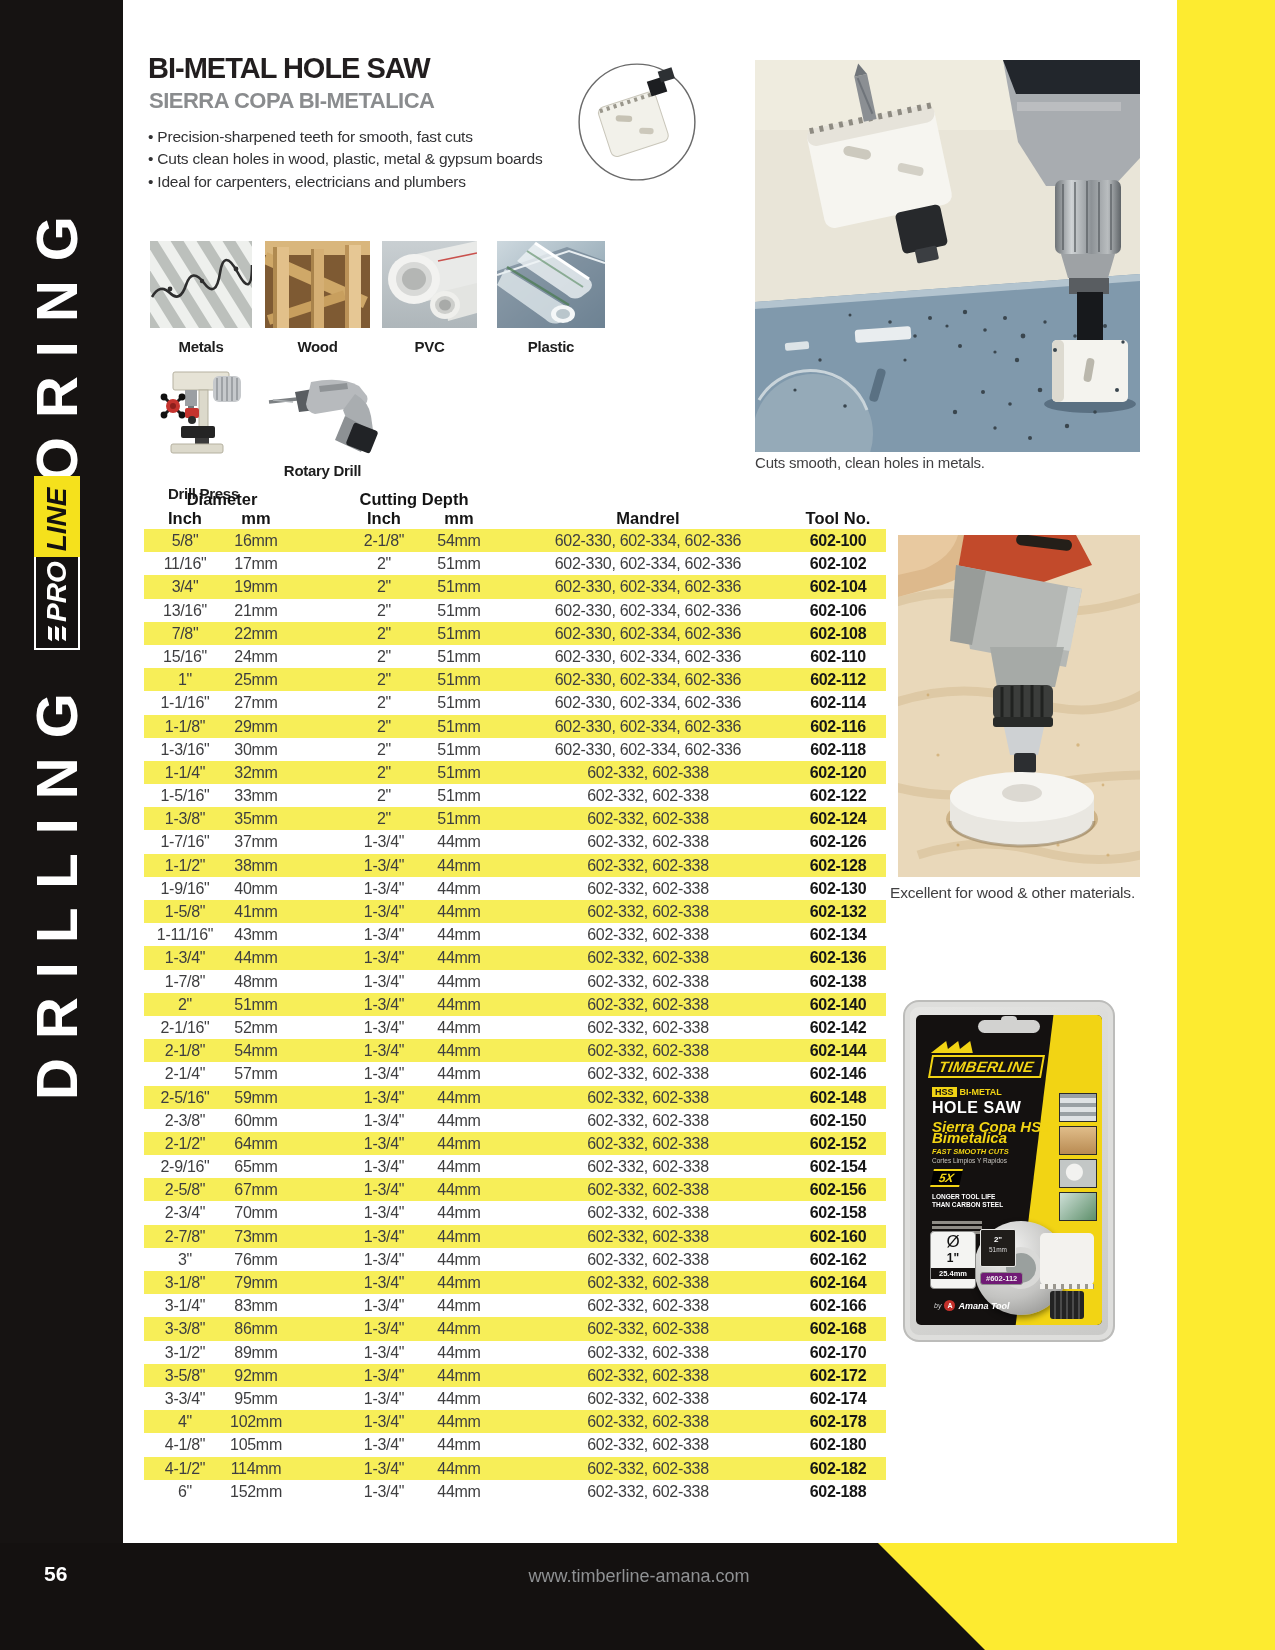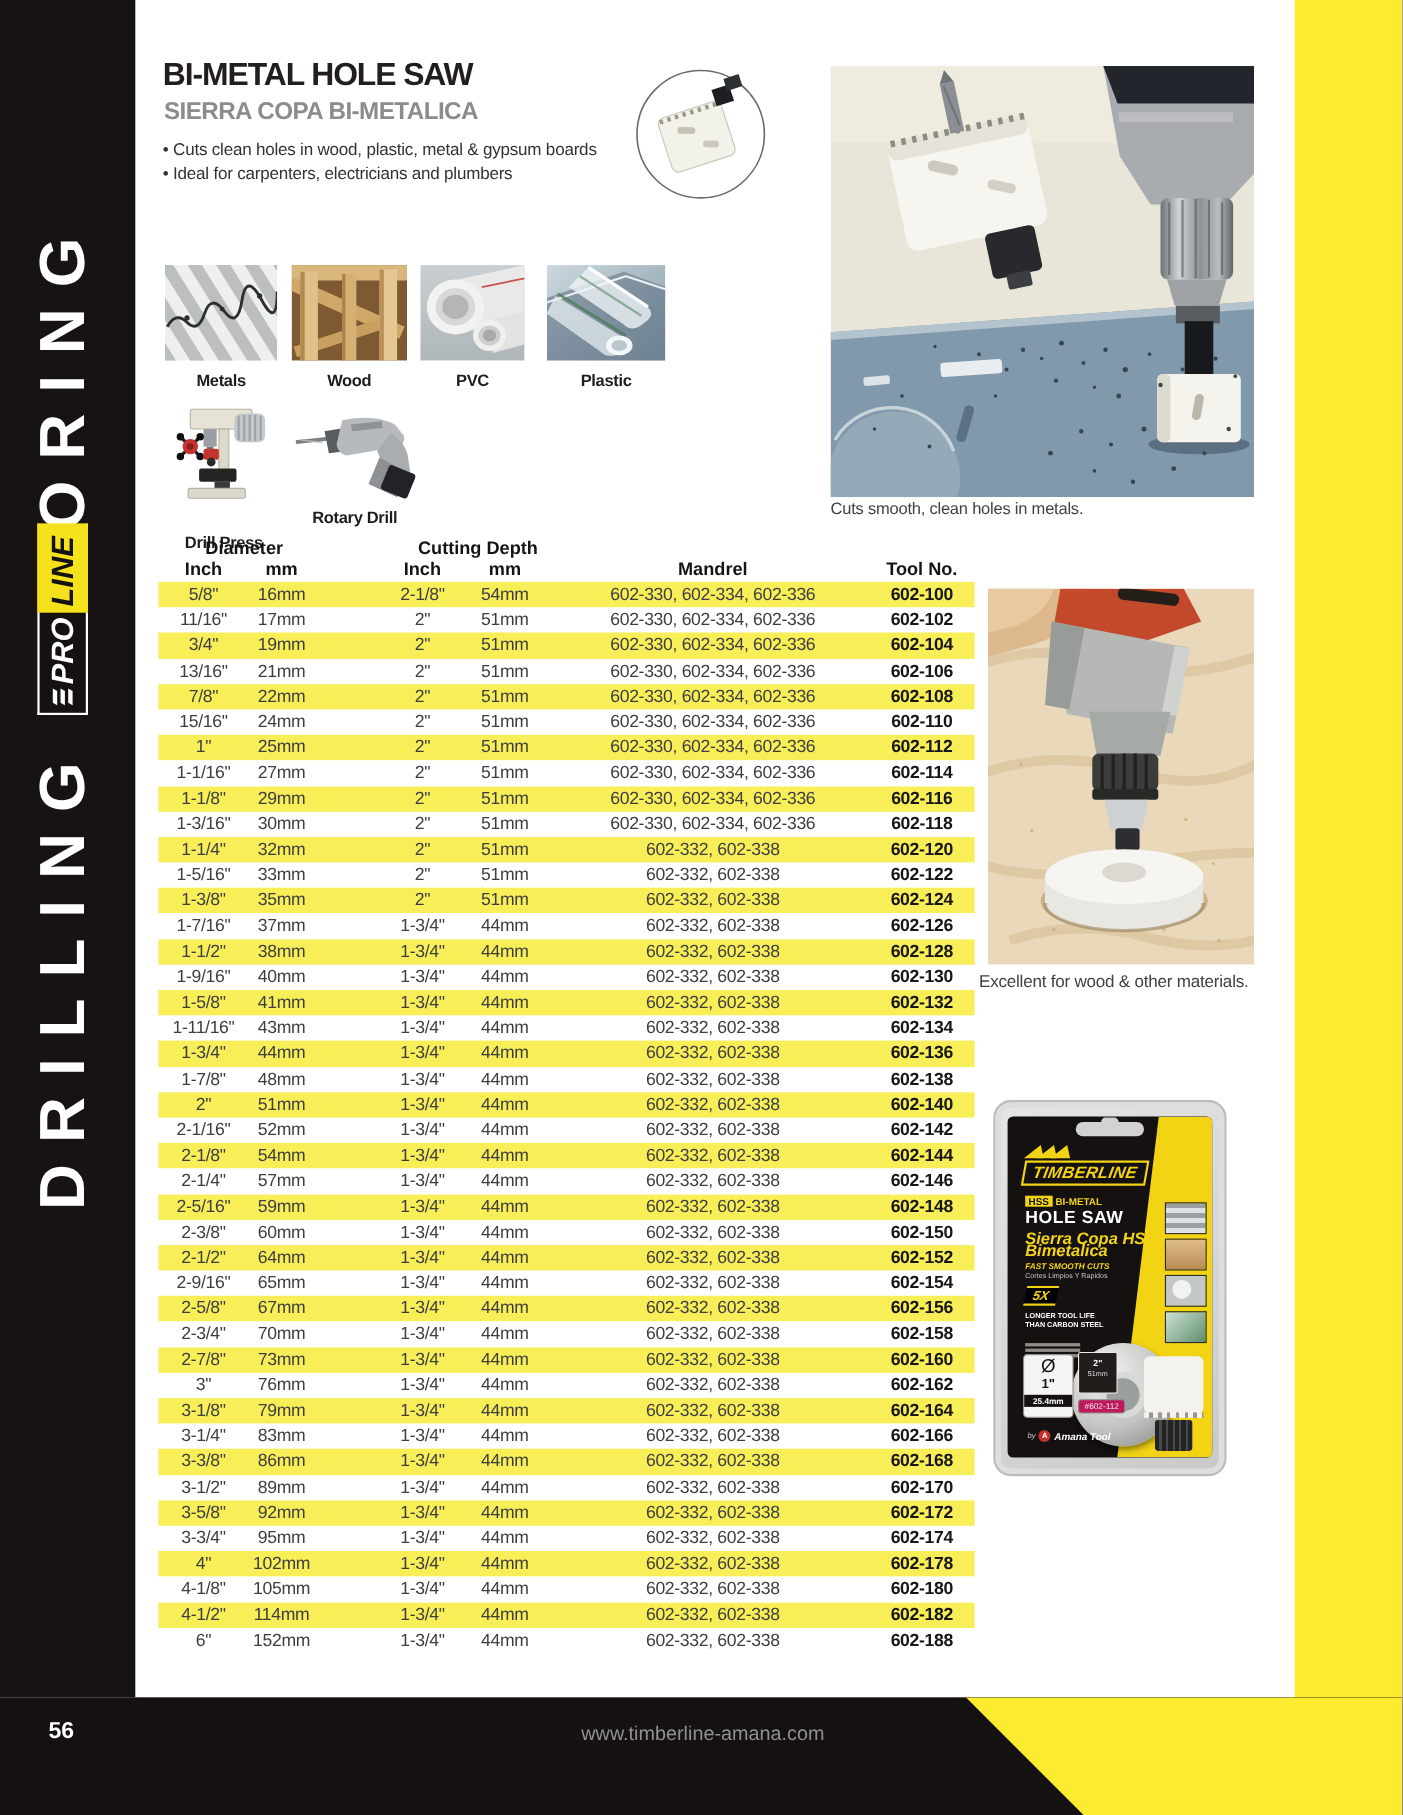--- a/index.html
+++ b/index.html
@@ -36,21 +36,21 @@
   .tile-label{position:absolute;font-size:15px;font-weight:800;color:#1d1d1d;text-align:center;letter-spacing:-0.3px;}
   
   .photo{position:absolute;overflow:hidden;}
   .caption{position:absolute;font-size:15px;color:#414042;letter-spacing:-0.2px;white-space:nowrap;}
   
   .tablewrap{position:absolute;left:144px;top:490px;width:742px;}
   .thead-group,.thead-cols{display:flex;font-weight:700;color:#141414;}
   .thead-group{height:18px;line-height:18px;font-size:16.5px;}
   .thead-cols{height:21px;line-height:20px;font-size:16.5px;}
   .hg1{width:142px;text-align:center;padding-left:14px;box-sizing:border-box;}
-  .hg2{width:150px;margin-left:53px;text-align:right;}
+  .hg2{width:150px;margin-left:53px;text-align:center;}
   .hc1{width:82px;text-align:center;}
   .hc2{width:60px;text-align:center;}
   .hc3{width:90px;margin-left:53px;text-align:center;}
   .hc4{width:60px;text-align:center;}
   .hc5{width:276px;margin-left:21px;text-align:center;}
   .hc6{width:96px;margin-left:4px;text-align:center;}
   .tbody{margin-top:0;}
   .trow{display:flex;height:23.2px;line-height:23.5px;font-size:16px;color:#3e3e40;letter-spacing:-0.3px;}
   .trow.alt{background:#f7ee58;}
   .tc{text-align:center;}
@@ -107,22 +107,22 @@
   .pt-glass{background:linear-gradient(135deg,#cfe0d8,#5d8f6a);}
   .pkg-dia{position:absolute;left:14px;bottom:36px;width:46px;height:58px;background:#f4f4f2;
        border-radius:4px;border:1px solid #8e8e8c;box-sizing:border-box;text-align:center;overflow:hidden;}
   .pkg-dia .sym{font-size:17px;line-height:20px;color:#111;}
   .pkg-dia .inch{font-size:12px;font-weight:800;color:#111;line-height:13px;}
   .pkg-dia .mm{margin-top:3px;background:#141110;color:#fff;font-weight:700;font-size:7.5px;line-height:11px;}
   .pkg-depth{position:absolute;left:64px;bottom:58px;width:34px;height:36px;border:1px solid #e8e8e6;
        border-radius:2px;background:#201d1a;color:#fff;text-align:center;}
   .pkg-depth .d1{font-size:8px;font-weight:800;line-height:12px;margin-top:4px;}
   .pkg-depth .d2{font-size:6.5px;line-height:8px;color:#ddd;}
-  .pkg-part{position:absolute;left:64px;bottom:40px;background:#be185d;border:1px solid #8e8e8c;border-radius:3px;
-       color:#efefef;font-size:7.5px;font-weight:400;padding:1px 5px;}
+  .pkg-part{position:absolute;left:64px;bottom:40px;background:#701a75;border:1px solid #8e8e8c;border-radius:3px;
+       color:#efefef;font-size:7.5px;font-weight:700;padding:1px 5px;}
   .pkg-by{position:absolute;left:18px;bottom:14px;display:flex;align-items:center;color:#ffffff;}
   .pkg-by .by{font-size:7px;font-style:italic;color:#cfcfcf;margin-right:3px;}
   .pkg-by .dot{width:11px;height:11px;border-radius:50%;background:#c2302a;color:#fff;font-size:7px;font-weight:900;
        text-align:center;line-height:11px;margin-right:3px;}
   .pkg-by .maker{font-size:9px;font-weight:800;font-style:italic;}
 </style>
 </head>
 <body>
 
 <div class="page">
@@ -139,20 +139,21 @@
           <span>PRO</span>
         </span>
       <span class="pl-line">LINE</span>
     </div>
   </div>
   <div class="stripe-right"></div>
 
   <div class="title">BI-METAL HOLE SAW</div>
   <div class="subtitle">SIERRA COPA BI-METALICA</div>
   <div class="bullets">
+    <div>• Precision-sharpened teeth for smooth, fast cuts</div>
     <div>• Cuts clean holes in wood, plastic, metal &amp; gypsum boards</div>
     <div>• Ideal for carpenters, electricians and plumbers</div>
   </div>
 
   <div class="inset-circle">
     <svg width="122" height="120" viewBox="0 0 118 116">
       <circle cx="59" cy="58" r="56" fill="#ffffff" stroke="#6a6a6a" stroke-width="1.4"></circle>
       <g transform="rotate(-18 59 58)">
         <rect x="26" y="34" width="58" height="50" rx="6" fill="#f2f1ea" stroke="#c9c6ba"></rect>
         <line x1="28" y1="37" x2="82" y2="37" stroke="#9a978c" stroke-width="4" stroke-dasharray="3 4"></line>

